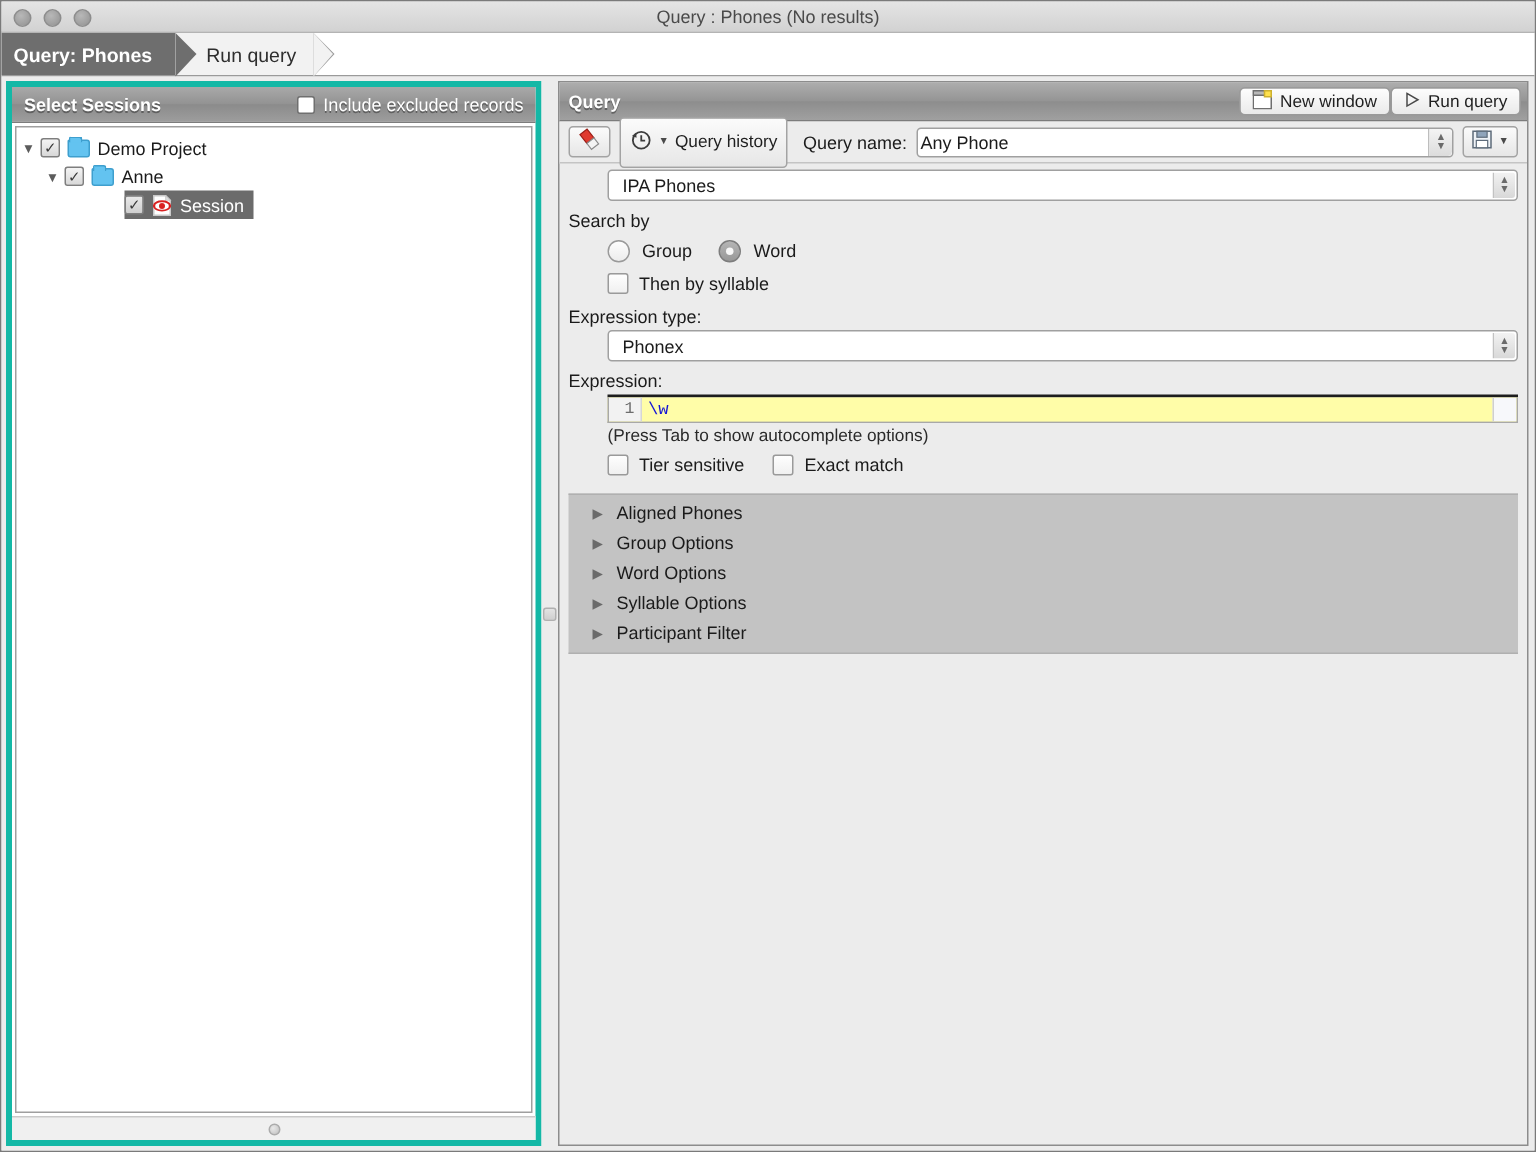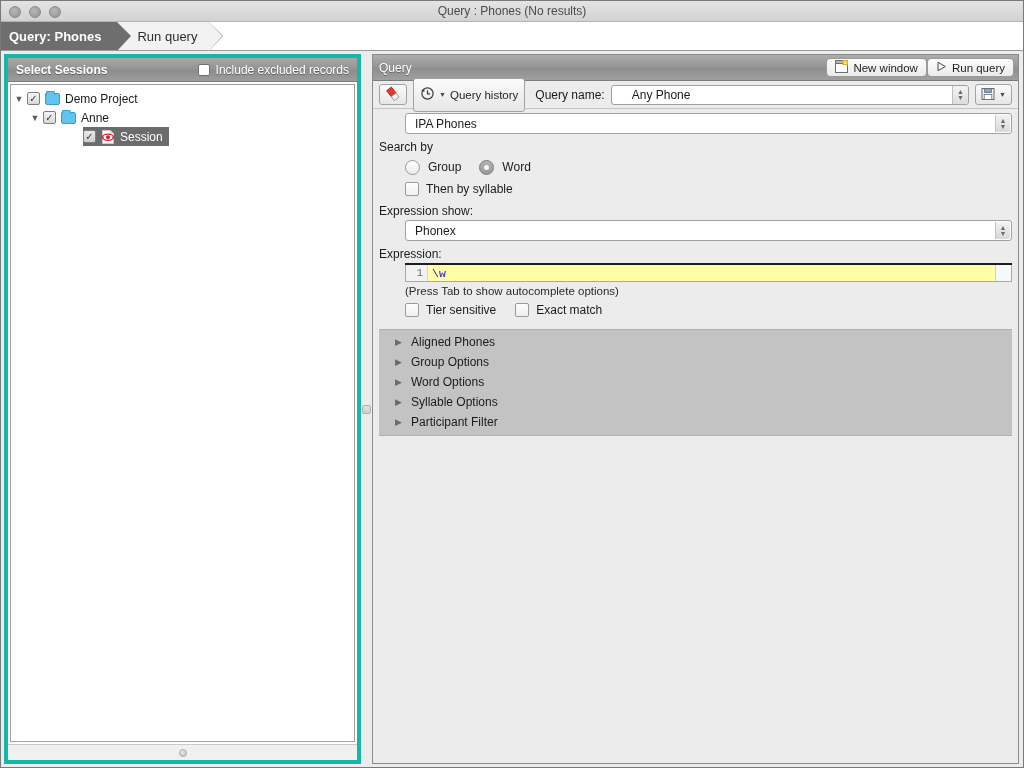--- a/index.html
+++ b/index.html
@@ -247,21 +247,21 @@
   }
   .query-header {
     height: 26px;
     background: linear-gradient(to bottom, #adadad 0%, #949494 50%, #8d8d8d 51%, #a0a0a0 100%);
     border-bottom: 1px solid #7c7c7c;
     display: flex; align-items: center;
     padding: 0 4px 0 6px;
     flex: 0 0 auto;
   }
   .query-header .hdr-title {
-    color: #ffffff; font-weight: normal; font-size: 12px;
+    color: #ffffff; font-weight: bold; font-size: 12px;
     text-shadow: 0 1px 0 rgba(0,0,0,0.35);
   }
   .query-header .hdr-buttons {
     margin-left: auto;
     display: flex; align-items: center; gap: 0;
   }
   .hbtn {
     height: 19px;
     display: inline-flex; align-items: center; gap: 5px;
     padding: 0 8px;
@@ -299,21 +299,21 @@
     flex: 1 1 auto;
     height: 20px;
     background: #ffffff;
     border: 1px solid #a0a0a0;
     border-radius: 3px;
     display: flex; align-items: center;
     min-width: 0;
     position: relative;
   }
   .combo .val {
-    padding-left: 20px; font-size: 12px; color: #1b1b1b;
+    padding-left: 2px; font-size: 12px; color: #1b1b1b;
     flex: 1 1 auto; overflow: hidden; white-space: nowrap;
   }
   .combo .spin {
     width: 16px; height: 100%;
     background: linear-gradient(to bottom,#f4f4f4,#dcdcdc);
     border-left: 1px solid #bdbdbd;
     border-radius: 0 3px 3px 0;
     display: flex; flex-direction: column;
     align-items: center; justify-content: center;
     color: #6a6a6a; font-size: 7px; line-height: 6px;
@@ -630,21 +630,21 @@
           <span class="radio-label">Group</span>
           <span class="radio checked"></span>
           <span class="radio-label">Word</span>
         </div>
 
         <div class="check-row">
           <span class="cbox"></span>
           <span class="check-label">Then by syllable</span>
         </div>
 
-        <div class="flabel" style="margin-top:4px;">Expression show:</div>
+        <div class="flabel" style="margin-top:4px;">Expression type:</div>
         <div class="fieldwrap">
           <div class="select">
             <span class="val">Phonex</span>
             <span class="spin">
               <span>▲</span>
                 <span>▼</span>
             </span>
           </div>
         </div>
 

